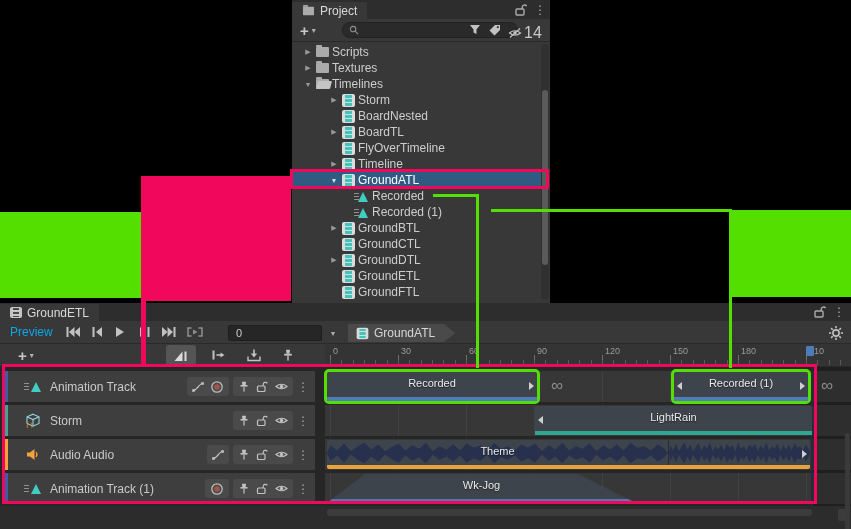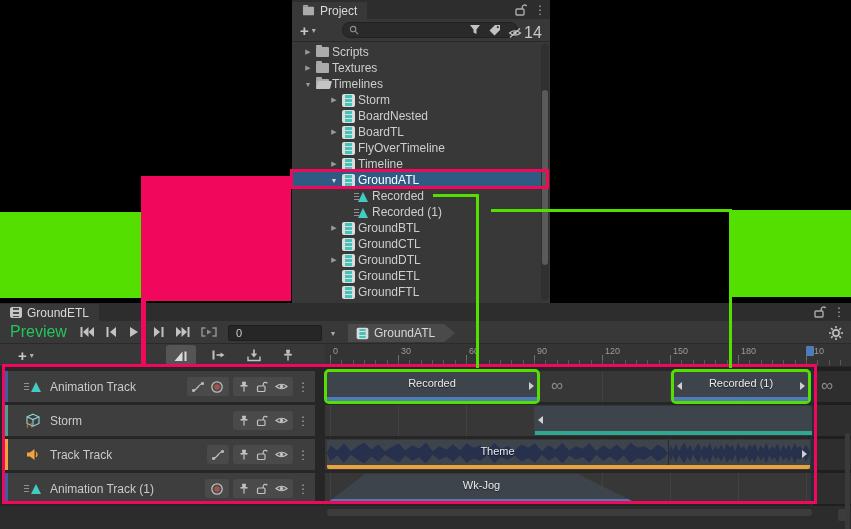--- a/index.html
+++ b/index.html
@@ -49,21 +49,21 @@
         border-left:5px solid transparent;border-right:5px solid transparent;border-bottom:10px solid #43CDC2;}
   .vscroll{position:absolute;right:1px;top:44px;width:8px;bottom:3px;background:#303030;border-radius:4px;}
   .vscroll i{position:absolute;left:1px;width:6px;top:46px;height:175px;background:#5A5A5A;border-radius:3px;}
 
   
   #tlwin{position:absolute;left:0;top:303px;width:851px;height:226px;background:#383838;z-index:2;}
   #tlwin .titlebar{height:18px;}
   #tl-controls{position:absolute;left:0;top:18px;right:0;height:23px;background:#383838;
        border-bottom:1px solid #2A2A2A;display:flex;align-items:center;}
   .tpbtn{display:grid;place-items:center;width:24px;height:18px;flex:none;}
-  .previewbtn{color:#22c55e;font-size:16px;padding:0 8px 0 10px;}
+  .previewbtn{color:#0ea5e9;font-size:12px;padding:0 8px 0 10px;}
   .framefield{position:absolute;left:228px;top:4px;width:94px;height:16px;background:#262626;
        border:1px solid #1E1E1E;border-radius:2px;display:flex;align-items:center;padding:0 5px;}
   .framefield input{background:transparent;border:none;outline:none;color:#CCC;font-size:11px;width:100%;}
   .crumb{position:absolute;left:348px;top:3px;height:18px;background:#4A4A4A;display:flex;align-items:center;
        gap:5px;padding:0 20px 0 8px;color:#D6D6D6;font-size:12px;
        clip-path:polygon(0 0,calc(100% - 11px) 0,100% 50%,calc(100% - 11px) 100%,0 100%);}
   #tl-toolbar{position:absolute;left:0;top:41px;width:325px;height:23px;background:#383838;
        border-bottom:1px solid #2A2A2A;display:flex;align-items:center;}
   .tbtn{position:absolute;top:1px;width:30px;height:20px;display:grid;place-items:center;border-radius:3px;}
   .tbtn.active{background:#555;}
@@ -487,21 +487,21 @@
       </div>
 
       <div class="thead" style="top:72px">
         <i class="tstripe" style="background:#F2A33C"></i>
         <span class="ticon">
           <svg width="14" height="13" viewBox="0 0 14 13">
               <path d="M1 4.5 H4 L8.5 1 V12 L4 8.5 H1Z" fill="#F2A33C"></path>
               <path d="M10 4 Q12 6.5 10 9" stroke="#F2A33C" fill="none" stroke-width="1.2"></path>
             </svg>
         </span>
-        <span class="tname">Track Track</span>
+        <span class="tname">Audio Audio</span>
         <div class="tbtns">
           <div class="bgroup">
             <span>
                 <svg width="12" height="12" viewBox="0 0 12 12">
                   <path d="M1.5 9.5 C4.5 9.5 7.5 2.5 10.5 2.5" fill="none" stroke="#C2C2C2" stroke-width="1.2"></path>
                   <rect x="0.2" y="8.2" width="2.6" height="2.6" fill="#C2C2C2"></rect>
                   <rect x="9.2" y="1.2" width="2.6" height="2.6" fill="#C2C2C2"></rect>
                 </svg>
               </span>
           </div>
@@ -579,20 +579,21 @@
       <span class="inf" style="left:544px;top:6px">∞</span>
       <div class="clip hl" style="left:674px;top:5px;width:134px">
         <span class="cliptext">Recorded (1)</span>
         <i class="edge l"></i>
         <i class="edge r"></i>
         <i class="stripe" style="background:#4F7CB9"></i>
       </div>
       <span class="inf" style="left:814px;top:6px;z-index:4">∞</span>
 
       <div class="clip" style="left:535px;top:39px;width:277px">
+        <span class="cliptext">LightRain</span>
         <i class="edge l"></i>
         <i class="stripe" style="background:#2EA893"></i>
       </div>
 
       <div class="clip" style="left:327px;top:73px;width:483px;overflow:hidden">
         <svg style="position:absolute;left:0;top:1px" width="341" height="24" viewBox="0 0 100 28" preserveAspectRatio="none">
           <path fill="#27304C" d="M0 14 L1 5 L3 11 L5 3 L7 12 L9 6 L11 2 L13 10 L15 4 L17 12 L19 7 L21 3 L23 11 L25 5 L27 9 L29 2 L31 12 L33 6 L35 10 L37 4 L39 11 L41 3 L43 8 L45 5 L47 12 L49 2 L51 9 L53 6 L55 11 L57 4 L59 8 L61 3 L63 12 L65 5 L67 10 L69 2 L71 11 L73 6 L75 9 L77 3 L79 12 L81 5 L83 10 L85 4 L87 11 L89 2 L91 8 L93 6 L95 11 L97 4 L99 9 L100 14Z"></path>
           <path fill="#27304C" transform="translate(0,28) scale(1,-1)" d="M0 14 L1 5 L3 11 L5 3 L7 12 L9 6 L11 2 L13 10 L15 4 L17 12 L19 7 L21 3 L23 11 L25 5 L27 9 L29 2 L31 12 L33 6 L35 10 L37 4 L39 11 L41 3 L43 8 L45 5 L47 12 L49 2 L51 9 L53 6 L55 11 L57 4 L59 8 L61 3 L63 12 L65 5 L67 10 L69 2 L71 11 L73 6 L75 9 L77 3 L79 12 L81 5 L83 10 L85 4 L87 11 L89 2 L91 8 L93 6 L95 11 L97 4 L99 9 L100 14Z"></path>
         </svg>
         <svg style="position:absolute;left:342px;top:1px" width="141" height="24" viewBox="0 0 100 28" preserveAspectRatio="none">

